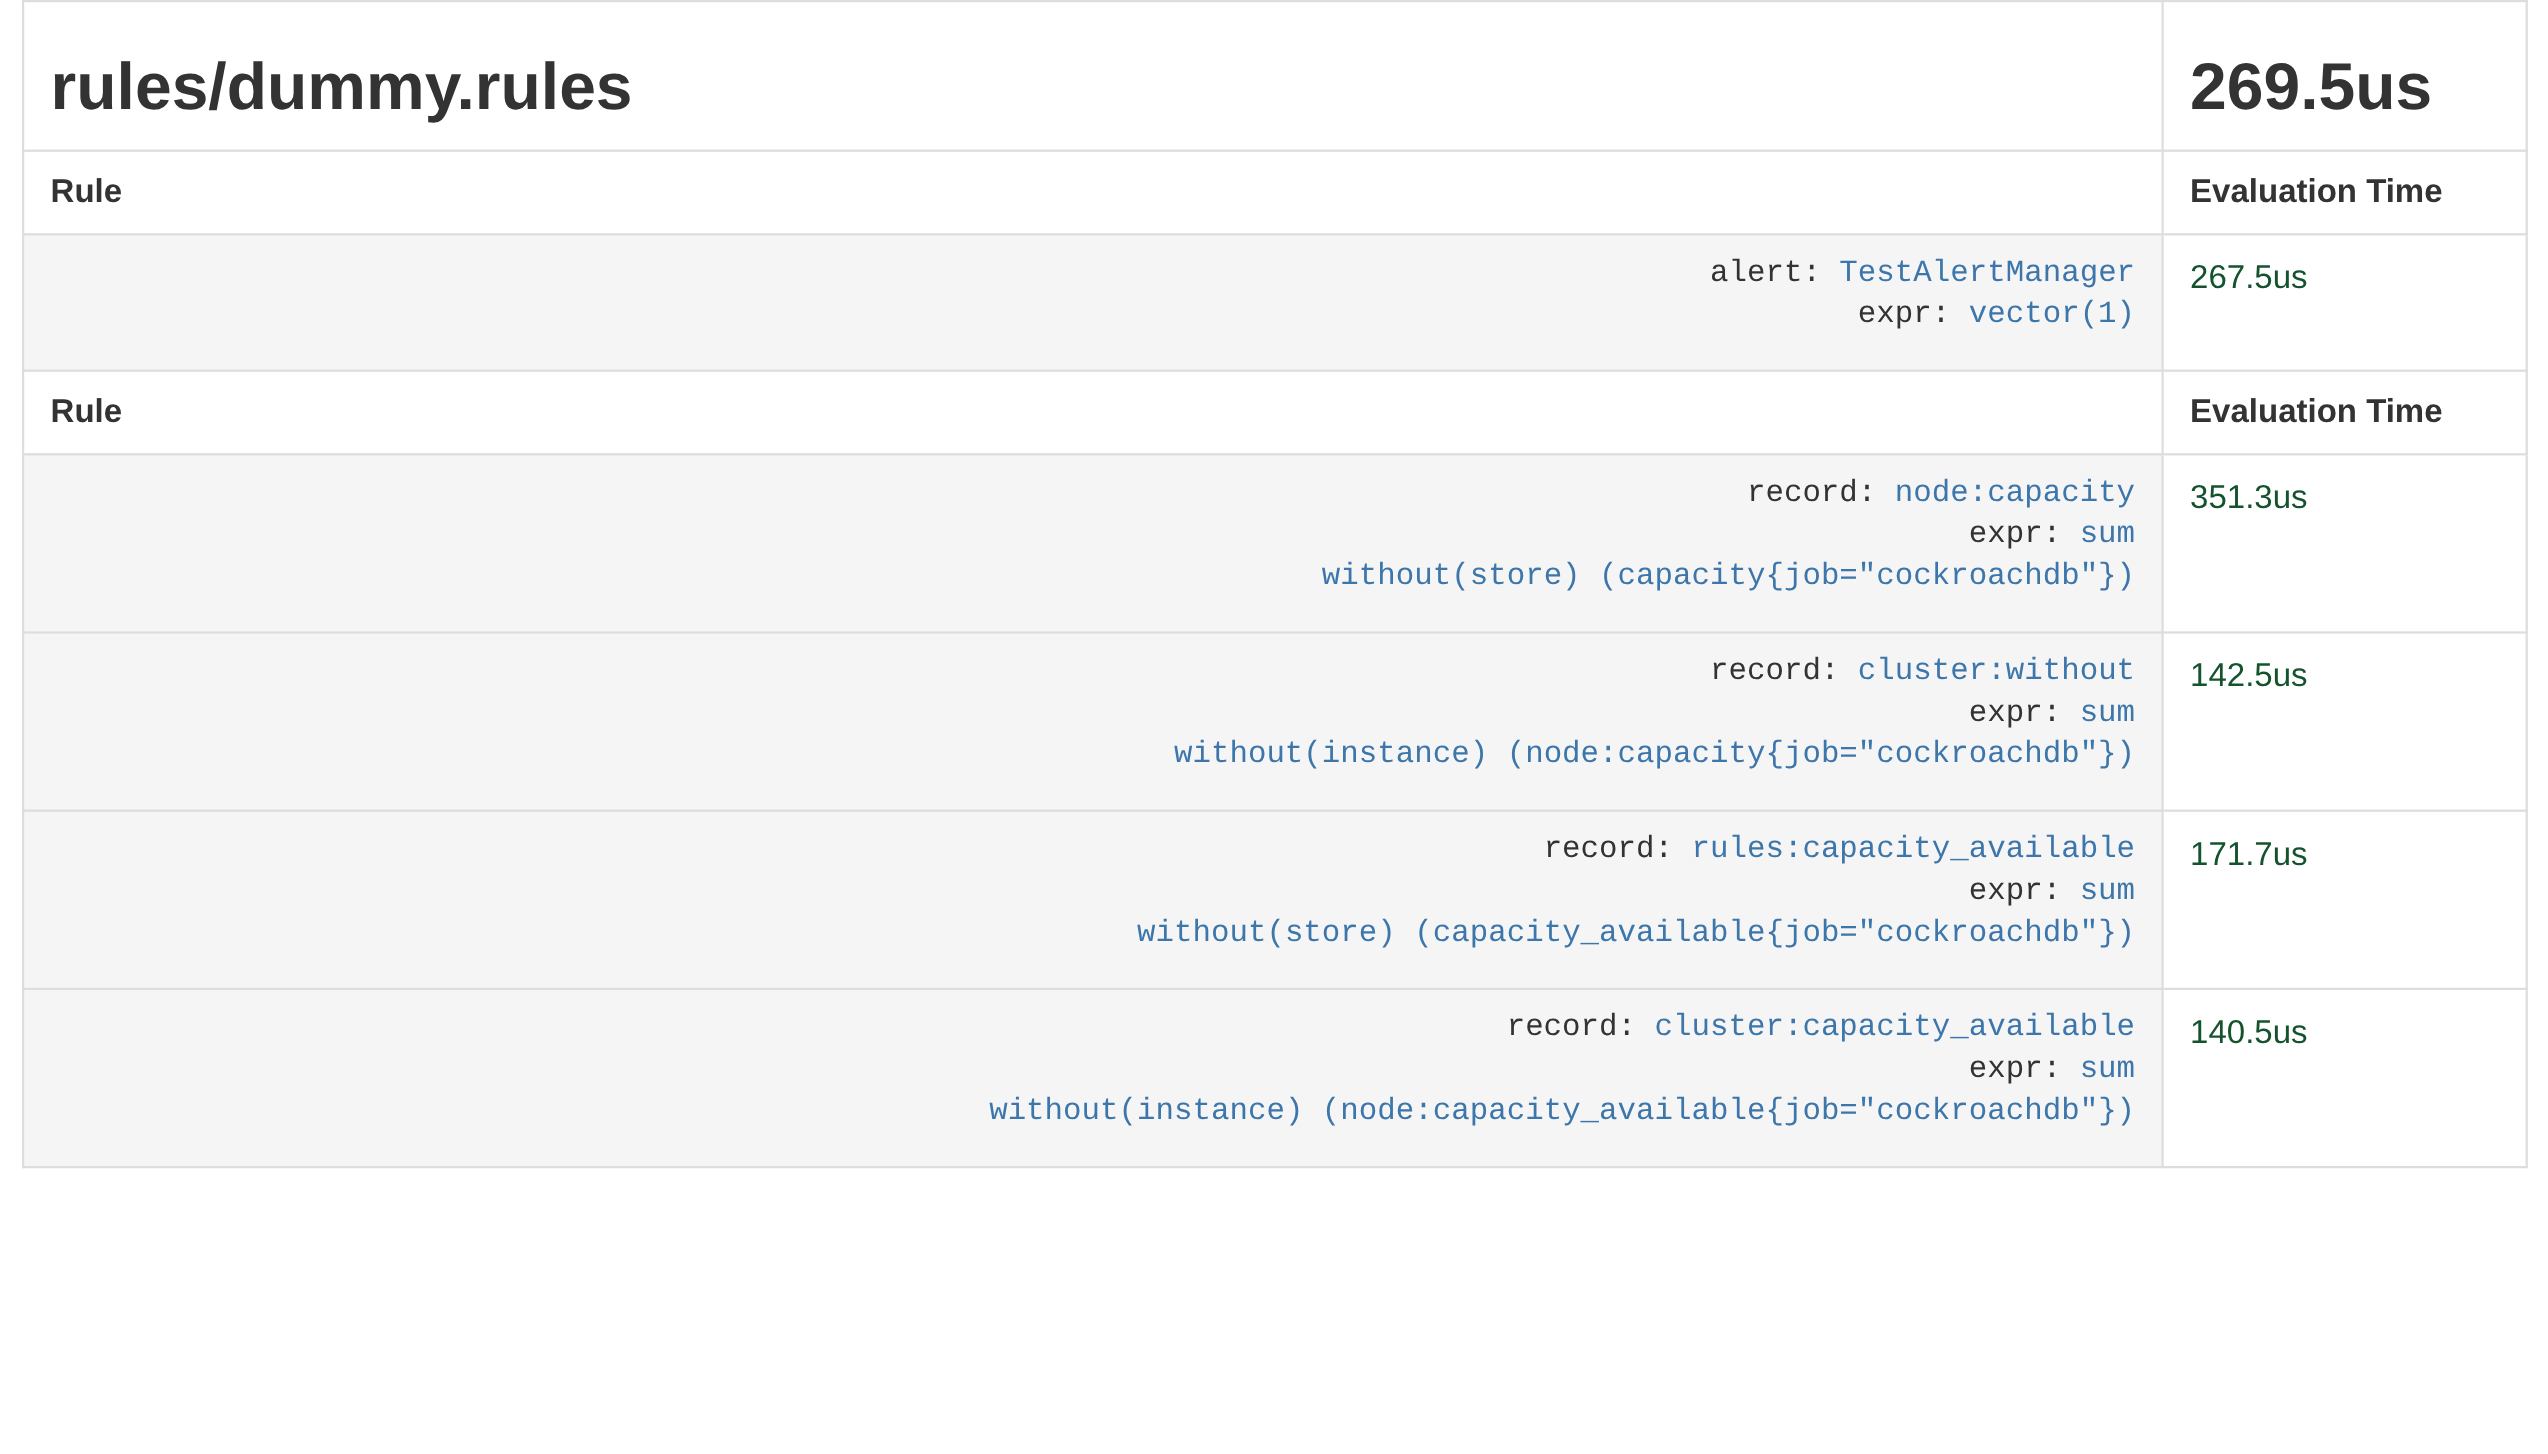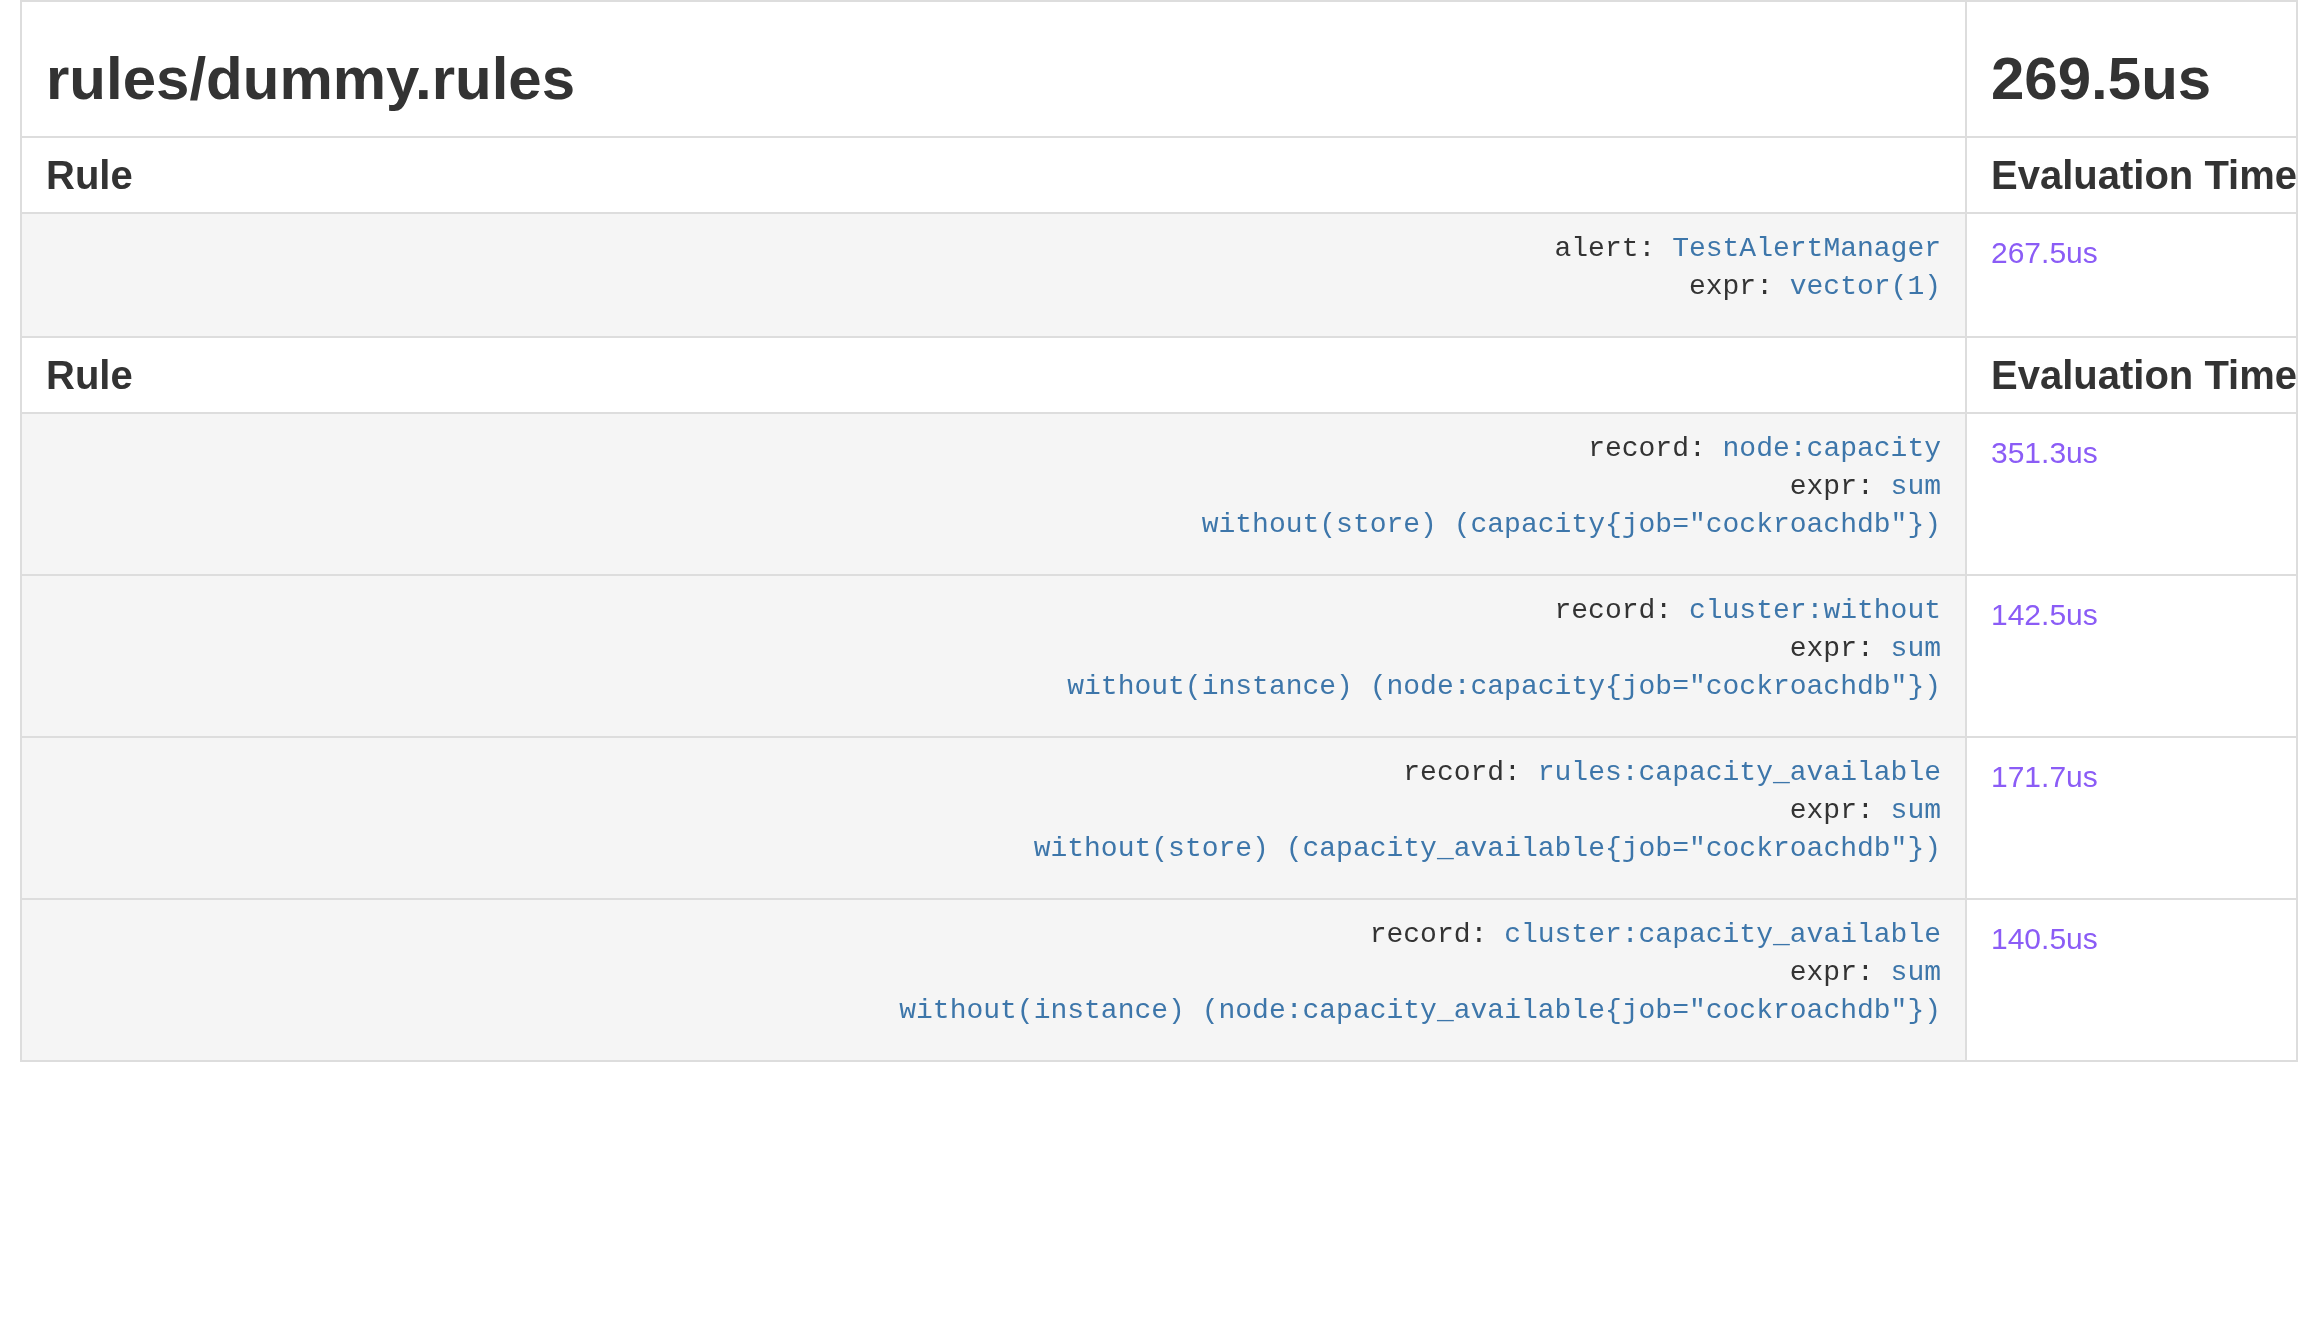--- a/index.html
+++ b/index.html
@@ -41,21 +41,21 @@
     line-height: 66px;
     font-weight: 700;
     color: #333333;
     margin: 40px 0 20px 0;
     white-space: nowrap;
     overflow: hidden;
   }
 
   th.col-header {
     padding: 16px 24px;
-    font-size: 40px;
+    font-size: 30px;
     line-height: 42px;
     font-weight: 700;
     color: #333333;
     background: #ffffff;
     white-space: nowrap;
   }
 
   td.rule-cell {
     background: #f5f5f5;
     padding: 16px 24px;
@@ -75,21 +75,21 @@
     color: #3d76aa;
     text-decoration: none;
     cursor: pointer;
   }
 
   td.time-cell {
     background: #ffffff;
     padding: 18px 24px;
     font-size: 30px;
     line-height: 42px;
-    color: #8b5cf6;
+    color: #14532d;
     white-space: nowrap;
   }
 </style>
 </head>
 <body>
 
 <div class="container">
 
 
   <table class="rules-table">

